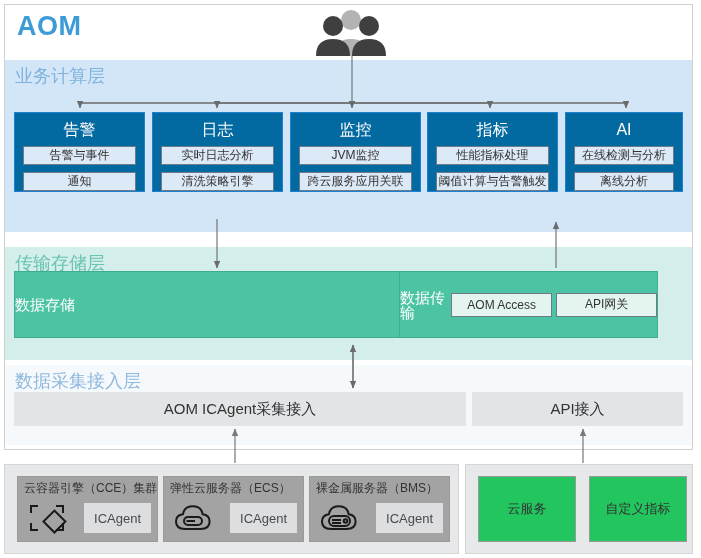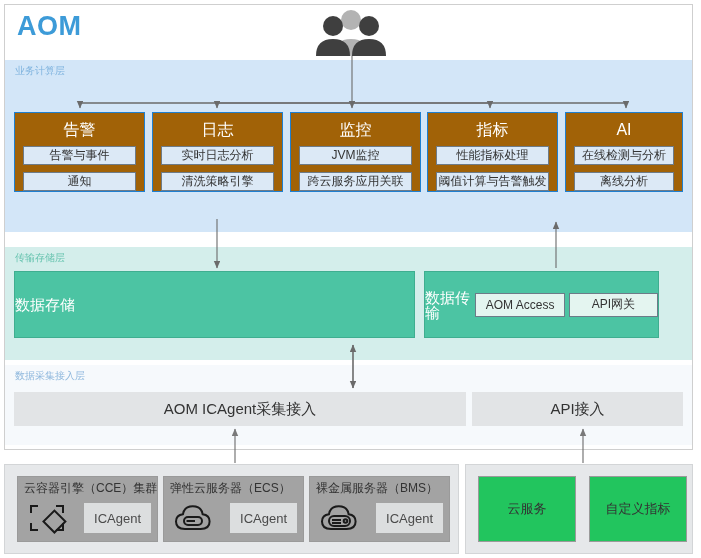--- a/index.html
+++ b/index.html
@@ -22,33 +22,33 @@
     font-size:27px;font-weight:bold;color:#3d9bd8;letter-spacing:0.5px;
     line-height:1;
   }
 
   
   .people{position:absolute;left:311px;top:8px;width:80px;height:48px;}
 
   
   .layer{position:absolute;box-sizing:border-box;}
   .layer-label{
-    position:absolute;left:10px;top:5px;font-size:10px;line-height:1.25;
+    position:absolute;left:10px;top:5px;font-size:18px;line-height:1.25;
   }
   .layer-biz{left:5px;top:60px;width:687px;height:172px;background:#d3e6f8;}
   .layer-biz .layer-label{color:#7fb3de;}
   .layer-store{left:5px;top:247px;width:687px;height:113px;background:#d4eeeb;}
   .layer-store .layer-label{color:#68c4b0;}
   .layer-collect{left:5px;top:365px;width:687px;height:80px;background:#f6f9fc;}
   .layer-collect .layer-label{color:#8fb8dd;}
 
   
   .bizcard{
     position:absolute;top:112px;height:80px;
-    background:#a16207;border:1px solid #1f7fd0;box-sizing:border-box;
+    background:#0369a1;border:1px solid #1f7fd0;box-sizing:border-box;
     display:flex;flex-direction:column;align-items:center;
   }
   .bizcard .bc-title{
     color:#ffffff;font-size:16px;line-height:1;
     margin-top:9px;margin-bottom:8px;
   }
   .bizcard .bc-sub{
     width:calc(100% - 16px);height:28px;margin-bottom:7px;
     background:#dce9f6;border:1px solid #6d7b88;box-sizing:border-box;
     display:flex;align-items:center;justify-content:center;
@@ -172,21 +172,21 @@
   </div>
 
   <div class="layer layer-store">
     <div class="layer-label">传输存储层</div>
   </div>
 
   <div class="greenbox" style="left:14px;width:401px;">
     <div class="gb-title">数据存储</div>
   </div>
 
-  <div class="greenbox" style="left:424px;width:235px;">
+  <div class="greenbox" style="left:399px;width:259px;">
     <div class="gb-title">数据传输</div>
     <div class="gb-row">
       <div class="gb-item">AOM Access</div>
       <div class="gb-item">API网关</div>
     </div>
   </div>
 
   <div class="layer layer-collect">
     <div class="layer-label">数据采集接入层</div>
   </div>

